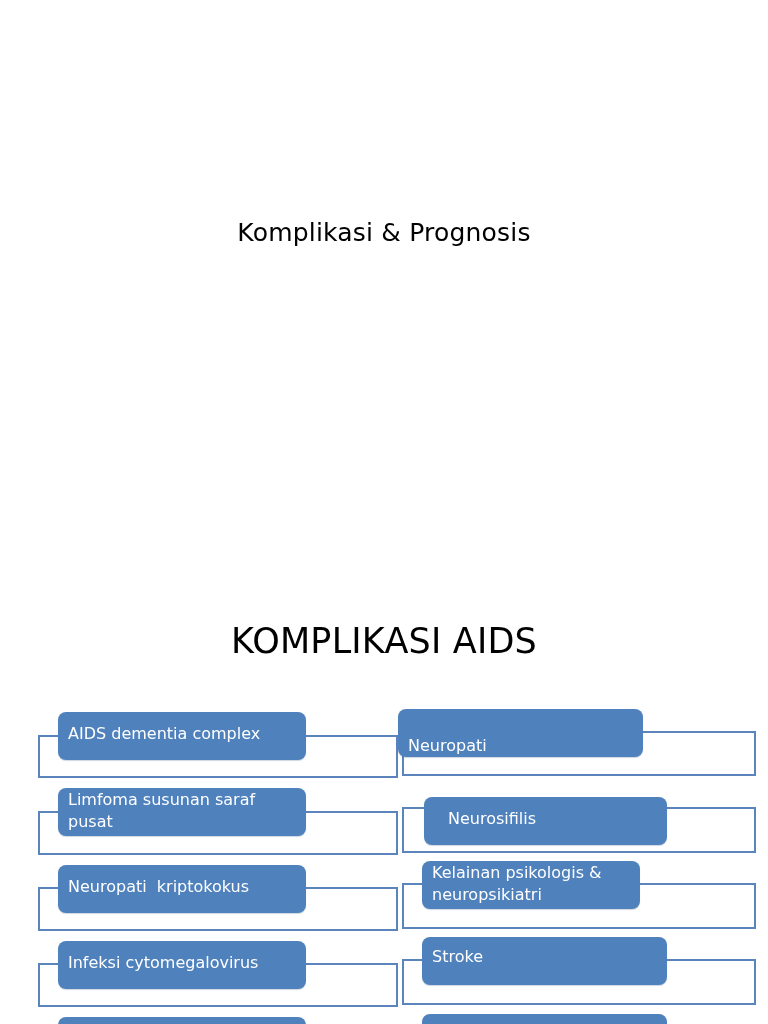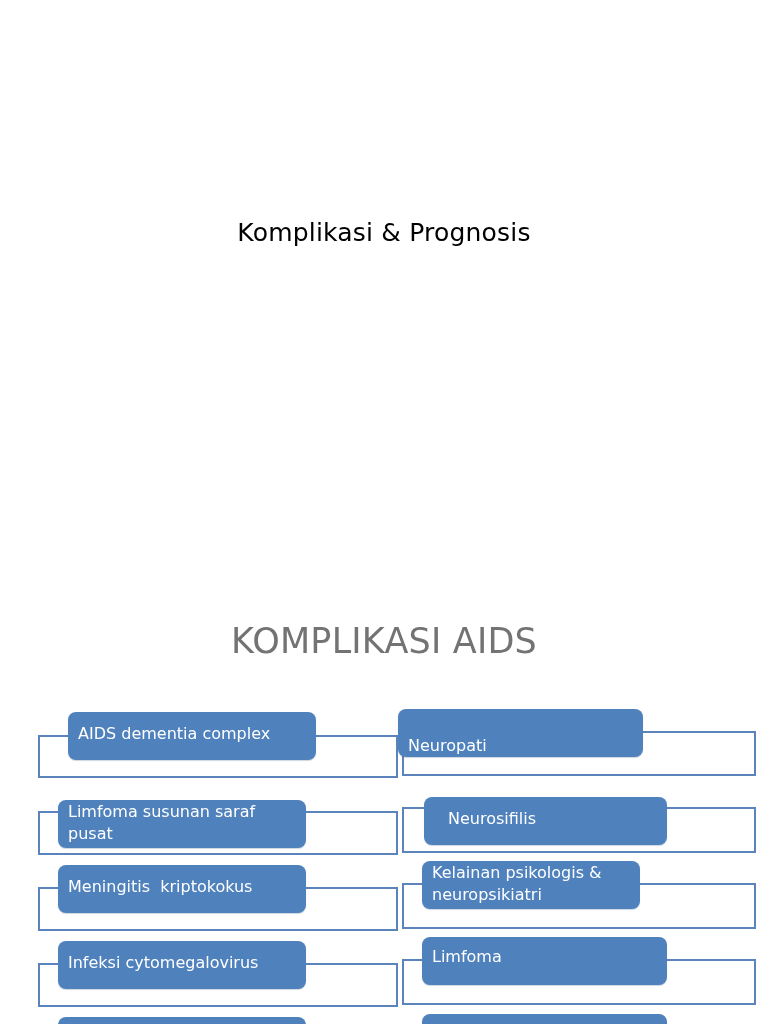--- a/index.html
+++ b/index.html
@@ -33,21 +33,21 @@
       color: #000000;
       letter-spacing: 0.2px;
     }
     .title-2 {
       position: absolute;
       left: 0;
       top: 45px;
       width: 768px;
       text-align: center;
       font-size: 35px;
-      color: #737373;
+      color: #000000;
       letter-spacing: 0.2px;
     }
 
     .bracket {
       position: absolute;
       box-sizing: border-box;
       border: 2px solid #5a84bb;
       background: transparent;
     }
     .pill {
@@ -86,43 +86,43 @@
 <div class="bracket" style="left:38px; top:735px; width:360px; height:43px;"></div>
 <div class="bracket" style="left:38px; top:811px; width:360px; height:44px;"></div>
 <div class="bracket" style="left:38px; top:887px; width:360px; height:44px;"></div>
 <div class="bracket" style="left:38px; top:963px; width:360px; height:44px;"></div>
 
 <div class="bracket" style="left:402px; top:731px; width:354px; height:45px;"></div>
 <div class="bracket" style="left:402px; top:807px; width:354px; height:46px;"></div>
 <div class="bracket" style="left:402px; top:883px; width:354px; height:46px;"></div>
 <div class="bracket" style="left:402px; top:959px; width:354px; height:46px;"></div>
 
-<div class="pill one-line" style="left:68px; top:712px; width:248px; height:48px;">
+<div class="pill one-line" style="left:58px; top:712px; width:248px; height:48px;">
   <span class="txt">AIDS dementia complex</span>
 </div>
-<div class="pill two-line" style="left:58px; top:788px; width:248px; height:48px;margin-top:12px;">
+<div class="pill two-line" style="left:58px; top:788px; width:248px; height:48px;">
   <span class="txt">Limfoma susunan saraf pusat</span>
 </div>
 <div class="pill one-line" style="left:58px; top:865px; width:248px; height:48px;">
-  <span class="txt" style="white-space:pre;">Meningitis  kriptokokus</span>
+  <span class="txt" style="white-space:pre;">Neuropati  kriptokokus</span>
 </div>
 <div class="pill one-line" style="left:58px; top:941px; width:248px; height:48px;">
   <span class="txt">Infeksi cytomegalovirus</span>
 </div>
 <div class="pill one-line" style="left:58px; top:1017px; width:248px; height:48px;">
   <span class="txt"></span>
 </div>
 
 <div class="pill top-line" style="left:398px; top:709px; width:245px; height:48px;align-items:flex-end;">
   <span class="txt">Neuropati</span>
 </div>
 <div class="pill one-line" style="left:424px; top:797px; width:243px; height:48px;padding-left:24px;">
   <span class="txt">Neurosifilis</span>
 </div>
 <div class="pill two-line" style="left:422px; top:861px; width:218px; height:48px;">
   <span class="txt">Kelainan psikologis &amp; neuropsikiatri</span>
 </div>
 <div class="pill top-line" style="left:422px; top:937px; width:245px; height:48px;">
-  <span class="txt">Limfoma</span>
+  <span class="txt">Stroke</span>
 </div>
 <div class="pill one-line" style="left:422px; top:1014px; width:245px; height:48px;">
   <span class="txt"></span>
 </div>
 
 </body></html>

